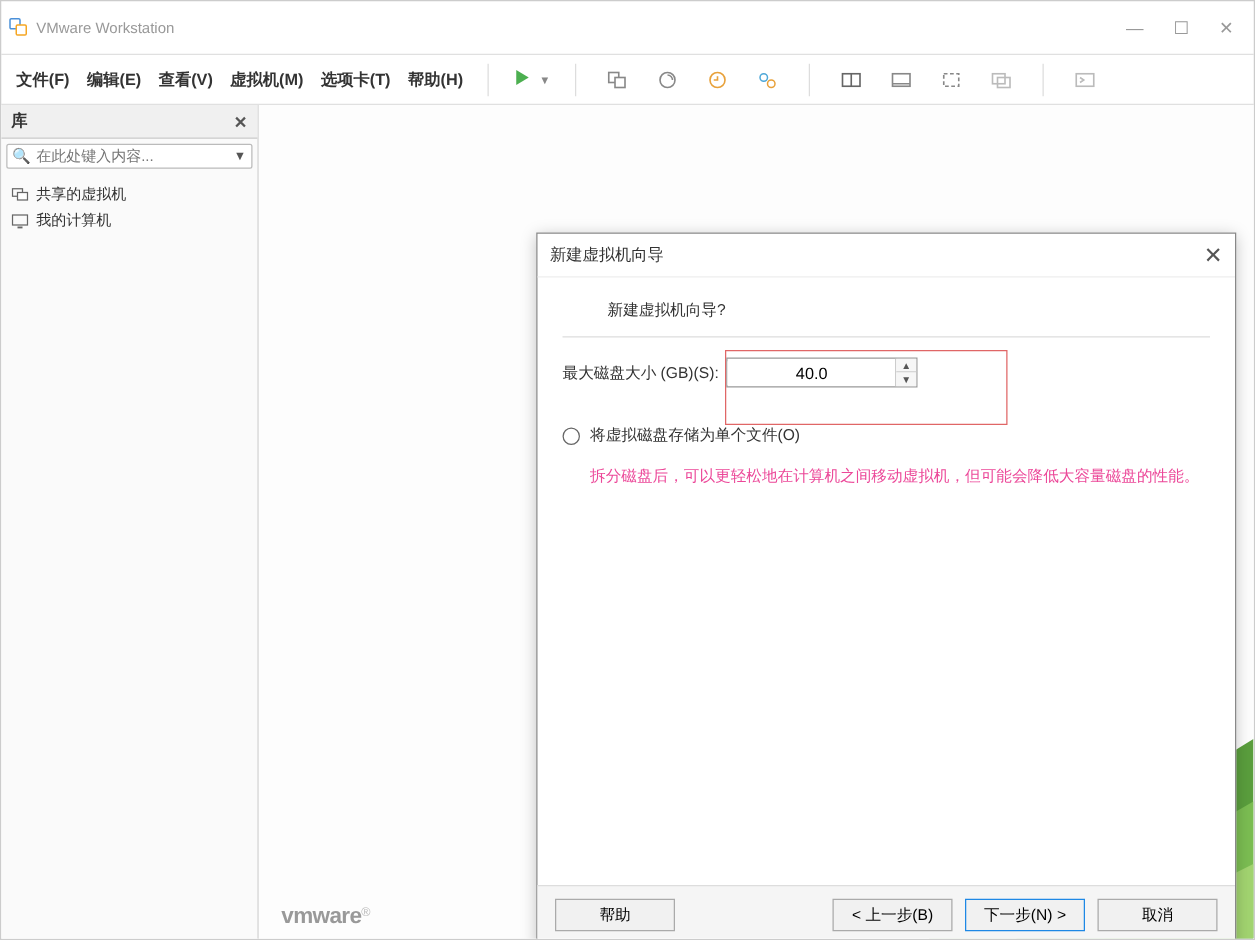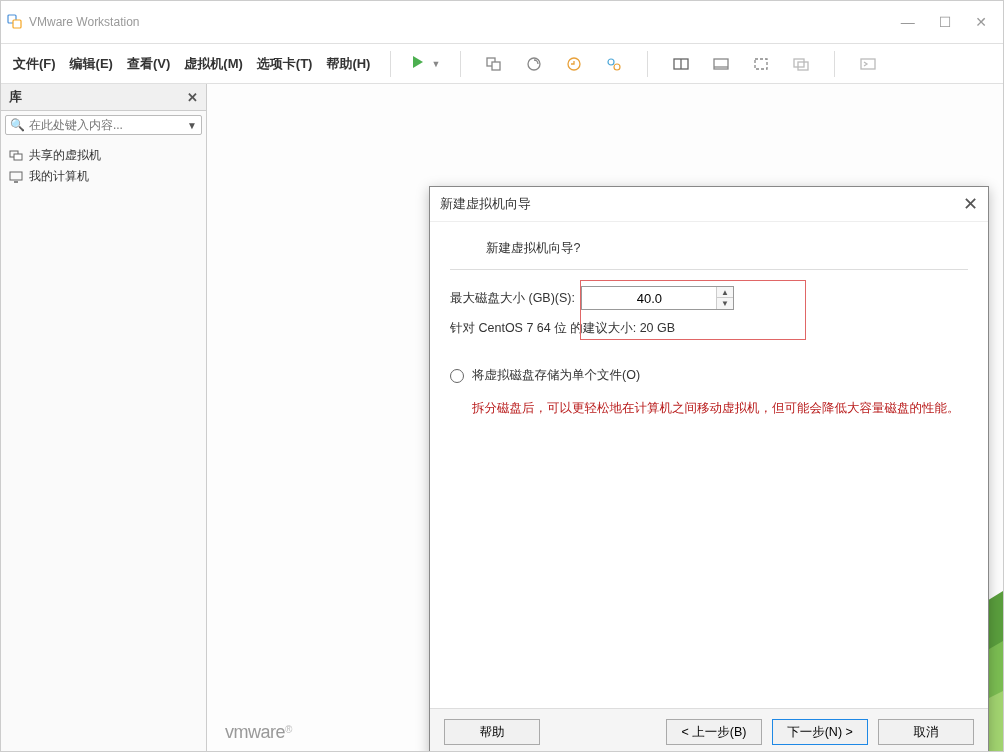--- a/index.html
+++ b/index.html
@@ -62,30 +62,30 @@
     .spinner .sp-btns { display: flex; flex-direction: column; border-left: 1px solid #ccc; }
     .spinner .sp-btn { width: 16px; height: 11px; font-size: 8px; display: flex; align-items: center; justify-content: center; background: #f6f6f6; cursor: pointer; color: #555; }
     .spinner .sp-btn:first-child { border-bottom: 1px solid #ccc; }
     .highlight-box { position: absolute; border: 1px solid #e06666; pointer-events: none; }
     .rec-text { font-size: 12.5px; margin-bottom: 18px; }
     
     .radio-group { margin-top: 30px; }
     .radio-row { display: flex; align-items: flex-start; gap: 8px; margin-bottom: 12px; }
     .radio-row .rb { margin-top: 2px; }
     .radio-row .rb-label { font-size: 12.5px; }
-    .radio-desc { font-size: 12.5px; color: #b91c1c; margin-left: 22px; line-height: 1.6; }
+    .radio-desc { font-size: 12.5px; color: #ec4899; margin-left: 22px; line-height: 1.6; }
     
     .dialog-footer { border-top: 1px solid #ddd; padding: 10px 14px; display: flex; gap: 10px; background: #f5f5f5; }
     .dialog-footer .left-grp { flex: 0 0 auto; }
     .dialog-footer .spacer { flex: 1; }
     .btn { min-width: 96px; height: 26px; border: 1px solid #aaa; background: #f1f1f1; font-size: 12.5px; cursor: pointer; }
     .btn.primary { border: 1.5px solid #1e88e5; }
     
     .branding { position: absolute; left: 18px; bottom: 8px; }
-    .branding-txt { font-size: 18px; font-weight: normal; color: #999; letter-spacing: -0.5px; }
+    .branding-txt { font-size: 18px; font-weight: bold; color: #999; letter-spacing: -0.5px; }
     .branding-reg { font-size: 10px; vertical-align: super; color: #bbb; }
     
     .radio-circle { width: 14px; height: 14px; border-radius: 50%; border: 1.5px solid #666; display: inline-flex; align-items: center; justify-content: center; background: #fff; }
     .radio-circle.checked { border-color: #1e88e5; }
     .radio-circle.checked::after { content: ''; width: 6px; height: 6px; background: #1e88e5; border-radius: 50%; }
   </style>
 </head>
 <body>
 
 <div class="window">
@@ -252,21 +252,20 @@
             <div class="dialog-row">
               <label>最大磁盘大小 (GB)(S):</label>
               <div class="spinner">
                 <input type="text" value="40.0" style="">
                 <div class="sp-btns">
                   <div class="sp-btn">▲</div>
                   <div class="sp-btn">▼</div>
                 </div>
               </div>
             </div>
-            <div class="rec-text">针对 CentOS 7 64 位 的建议大小: 20 GB</div>
           </div>
 
           <div class="radio-group">
             <div class="radio-row">
               <span class="rb"><span class="radio-circle"></span></span>
               <span class="rb-label">将虚拟磁盘存储为单个文件(O)</span>
             </div>
             <div class="radio-desc">拆分磁盘后，可以更轻松地在计算机之间移动虚拟机，但可能会降低大容量磁盘的性能。</div>
           </div>
         </div>

